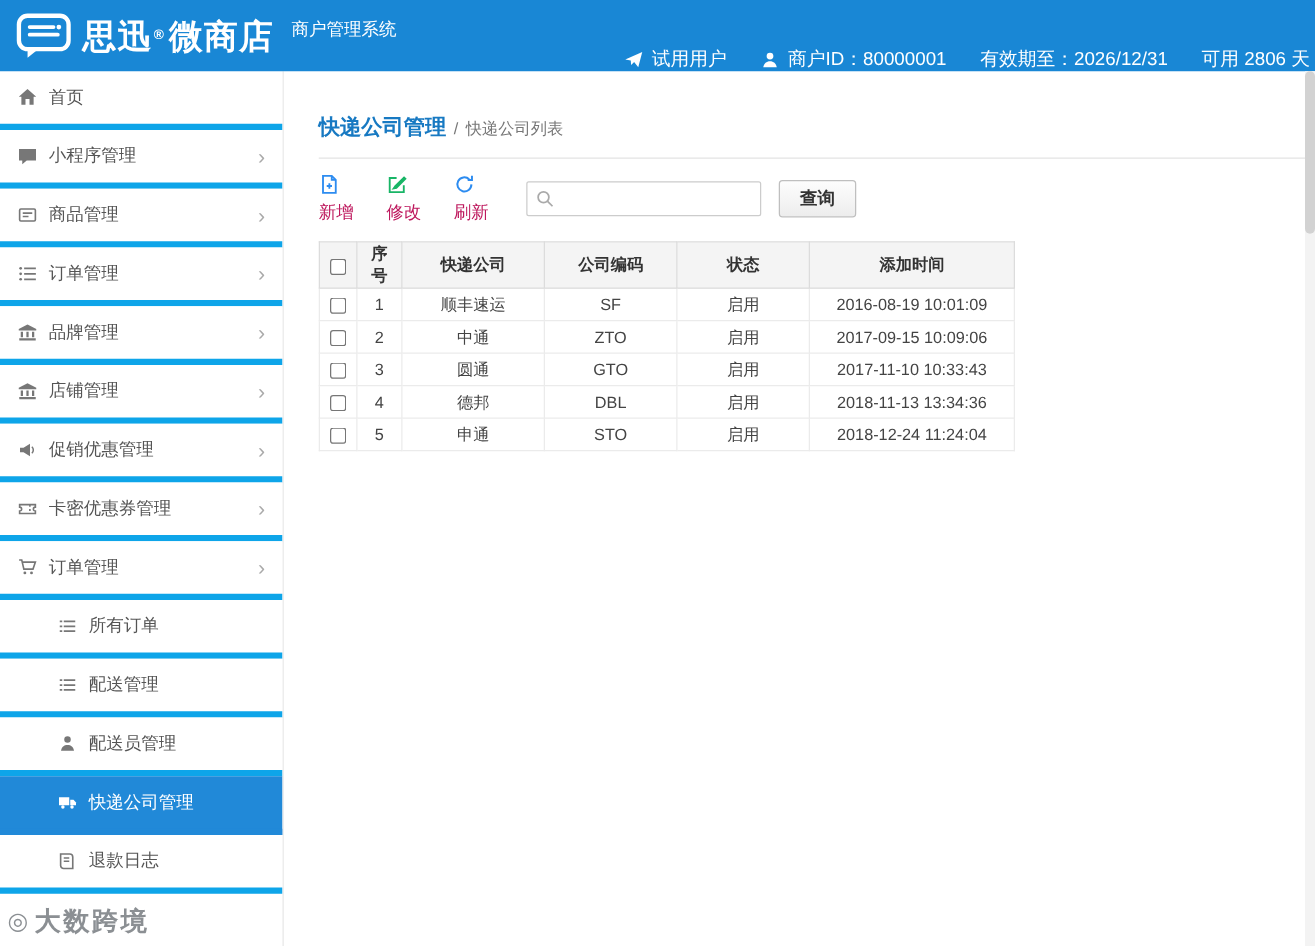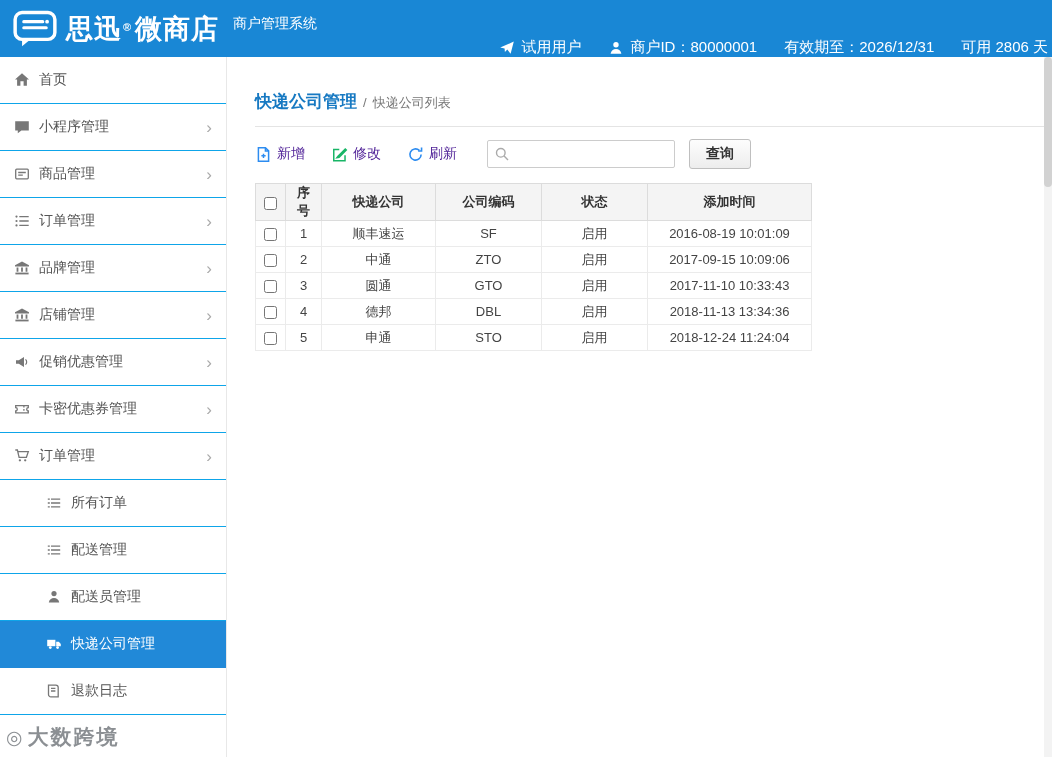--- a/index.html
+++ b/index.html
@@ -25,21 +25,21 @@
   .top-item { display:flex; align-items:center; gap:6px; }
   .top-ic { width:16px; height:16px; display:inline-flex; }
 
   
   .sidebar {
     position:absolute; top:57px; left:0; width:227px; bottom:0;
     background:#fff; border-right:1px solid #e8e8e8; z-index:5; overflow:hidden;
   }
   .menu-item {
     height:47px; display:flex; align-items:center; padding:0 14px;
-    border-bottom:1px solid #0ea5e9; color:#555; font-size:14px; cursor:pointer;
+    border-bottom:5px solid #0ea5e9; color:#555; font-size:14px; cursor:pointer;
     background:#fff;
   }
   .menu-item .mi { width:16px; height:16px; color:#777; margin-right:9px; flex:none; display:inline-flex; }
   .menu-item .lbl { flex:1; }
   .chev { color:#aaa; font-size:17px; line-height:1; margin-left:auto; }
   .submenu .menu-item { padding-left:46px; }
   .menu-item.active { background:#2189d8; color:#fff; border-color:#2189d8; }
   .menu-item.active .mi { color:#fff; }
 
   
@@ -47,22 +47,22 @@
     position:absolute; left:227px; top:57px; right:0; bottom:0;
     background:#fff; padding-left:28px; overflow:hidden;
   }
   .title-row { margin-top:33px; display:flex; align-items:baseline; gap:6px; }
   .page-title { font-size:17px; font-weight:bold; color:#1779c2; }
   .crumb { font-size:13px; color:#777; }
   .divider { height:1px; background:#e4e4e4; margin-top:13px; }
 
   .toolbar { margin-top:12px; display:flex; align-items:center; }
   .tool-link {
-    display:flex; align-items:center; gap:5px; font-size:14px; color:#4c1d95;
-    cursor:pointer; margin-right:26px; text-decoration:none;
+    display:flex; gap:5px; font-size:14px; color:#be185d;
+    cursor:pointer; margin-right:26px; text-decoration:none;flex-direction:column;
   }
   .tool-ic { width:17px; height:17px; display:inline-flex; }
   .search-box { position:relative; margin-left:4px; }
   .search-input {
     width:188px; height:28px; border:1px solid #ccc; border-radius:2px;
     padding:0 8px 0 30px; font-size:13px; outline:none; font-family:inherit;
   }
   .search-ic { position:absolute; left:7px; top:6px; width:16px; height:16px; }
   .query-btn {
     margin-left:14px; height:30px; padding:0 16px; font-size:14px; font-weight:bold;

